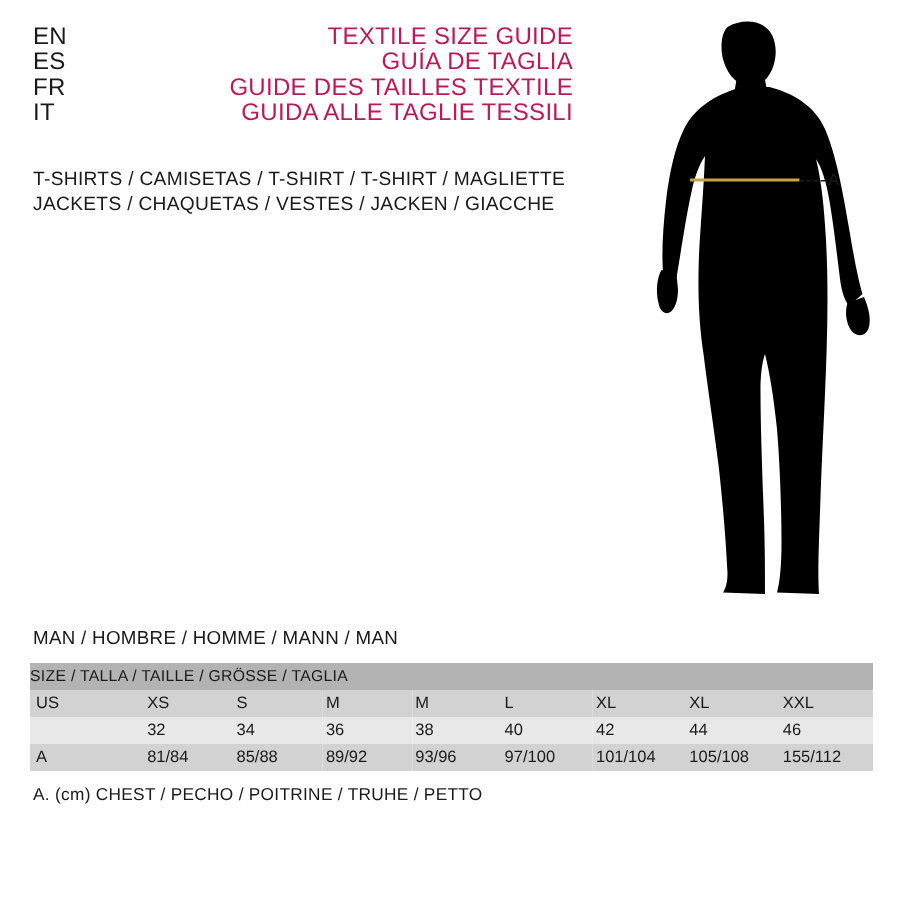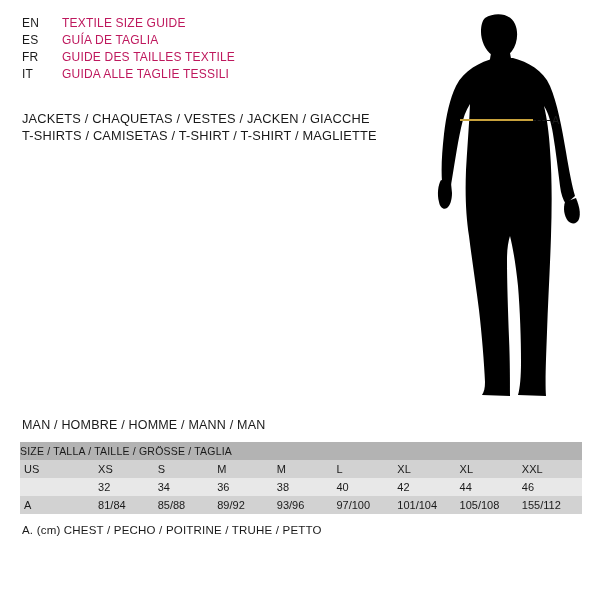--- a/index.html
+++ b/index.html
@@ -26,22 +26,23 @@
   .lang-block {
     position: absolute;
     left: 22px;
     top: 16px;
     width: 360px;
   }
   .lang-row {
     display: flex;
     align-items: baseline;
     height: 17px;
-    font-size: 12px;
-    letter-spacing: 0.2px;
+    font-size: 16px;
+    letter-spacing: 0.2px;
+    justify-content: space-between;
   }
   .lang-code {
     width: 40px;
     flex: 0 0 40px;
     color: #1a1a1a;
   }
   .lang-text {
     color: #be185d;
   }
 
@@ -149,22 +150,22 @@
       <span class="lang-code">FR</span>
       <span class="lang-text">GUIDE DES TAILLES TEXTILE</span>
     </div>
     <div class="lang-row">
       <span class="lang-code">IT</span>
       <span class="lang-text">GUIDA ALLE TAGLIE TESSILI</span>
     </div>
   </div>
 
   <div class="category-block">
+    <div class="category-line">T-SHIRTS / CAMISETAS / T-SHIRT / T-SHIRT / MAGLIETTE</div>
     <div class="category-line">JACKETS / CHAQUETAS / VESTES / JACKEN / GIACCHE</div>
-    <div class="category-line">T-SHIRTS / CAMISETAS / T-SHIRT / T-SHIRT / MAGLIETTE</div>
   </div>
 
   <div class="figure-wrap">
     <svg class="figure-svg" width="200" height="400" viewBox="0 0 200 400">
 
       <path d="M85,8 C95,2 110,3 115,14 C119,23 117,34 112,41 C108,47 98,49 92,45 C85,40 81,30 81,22 C81,16 82,11 85,8 Z" fill="#000000"></path>
 
       <path d="M91,43 L110,43 L112,54 L89,55 Z" fill="#000000"></path>
 
       <path d="M95,48

